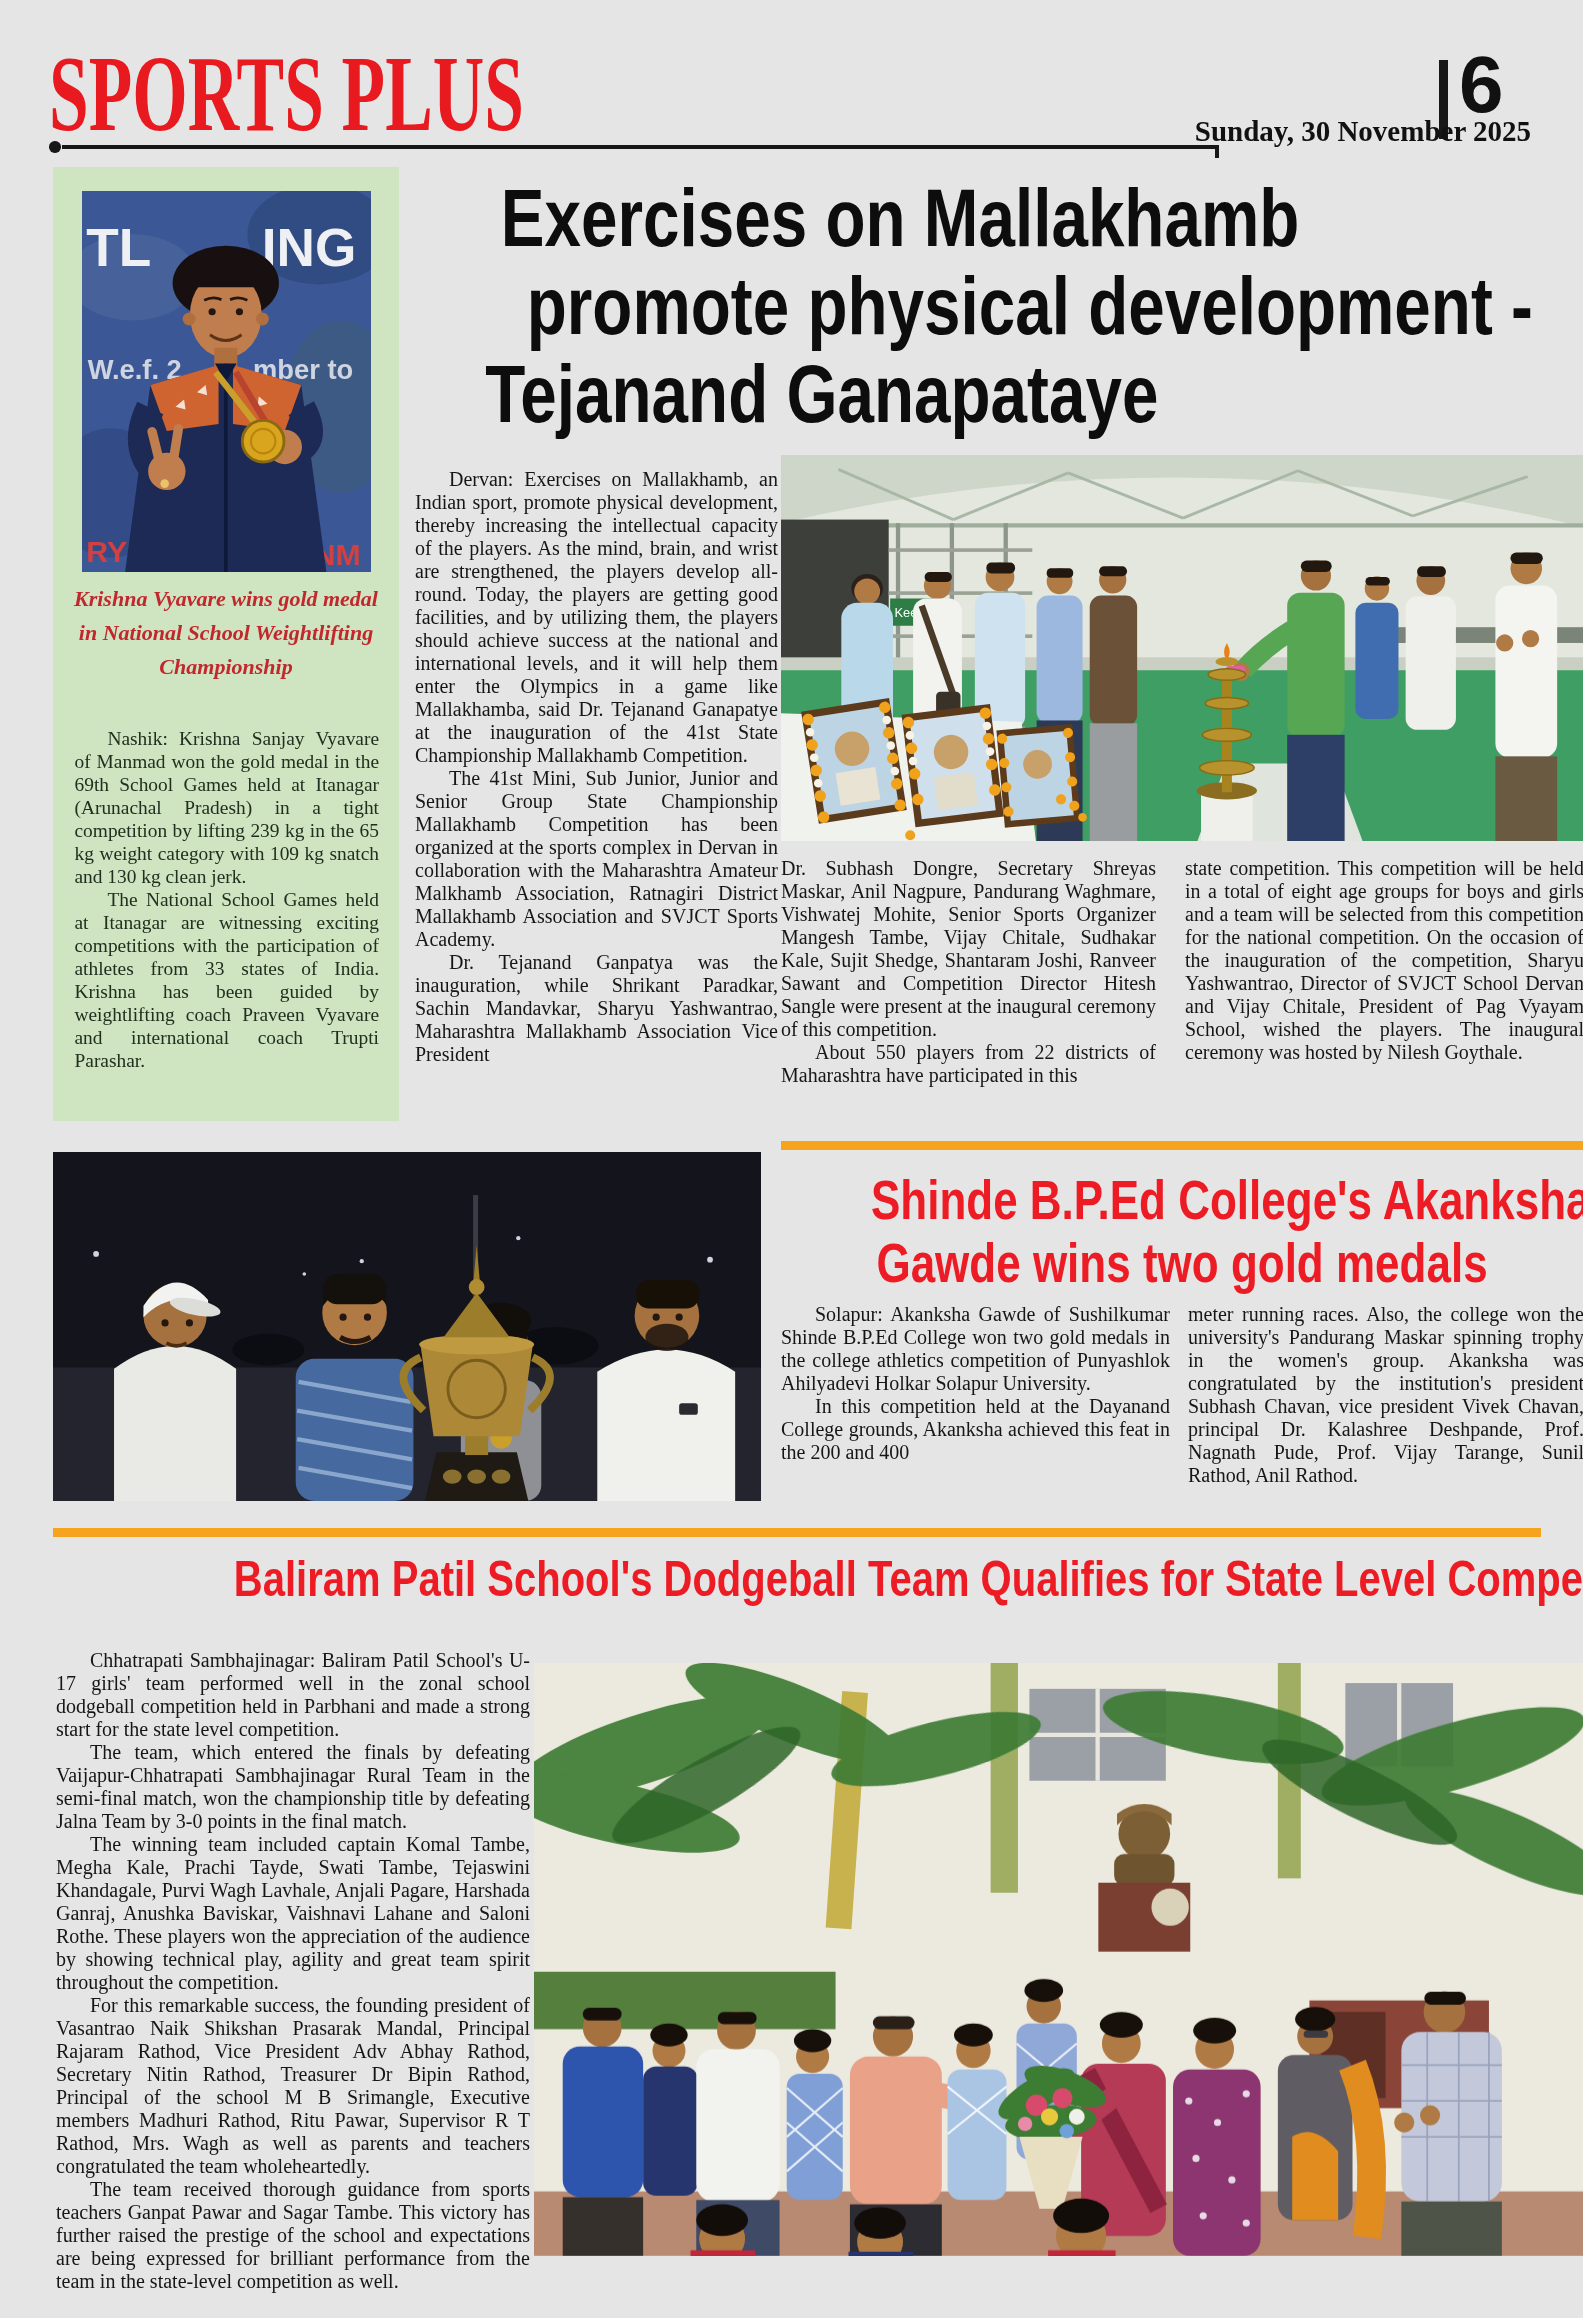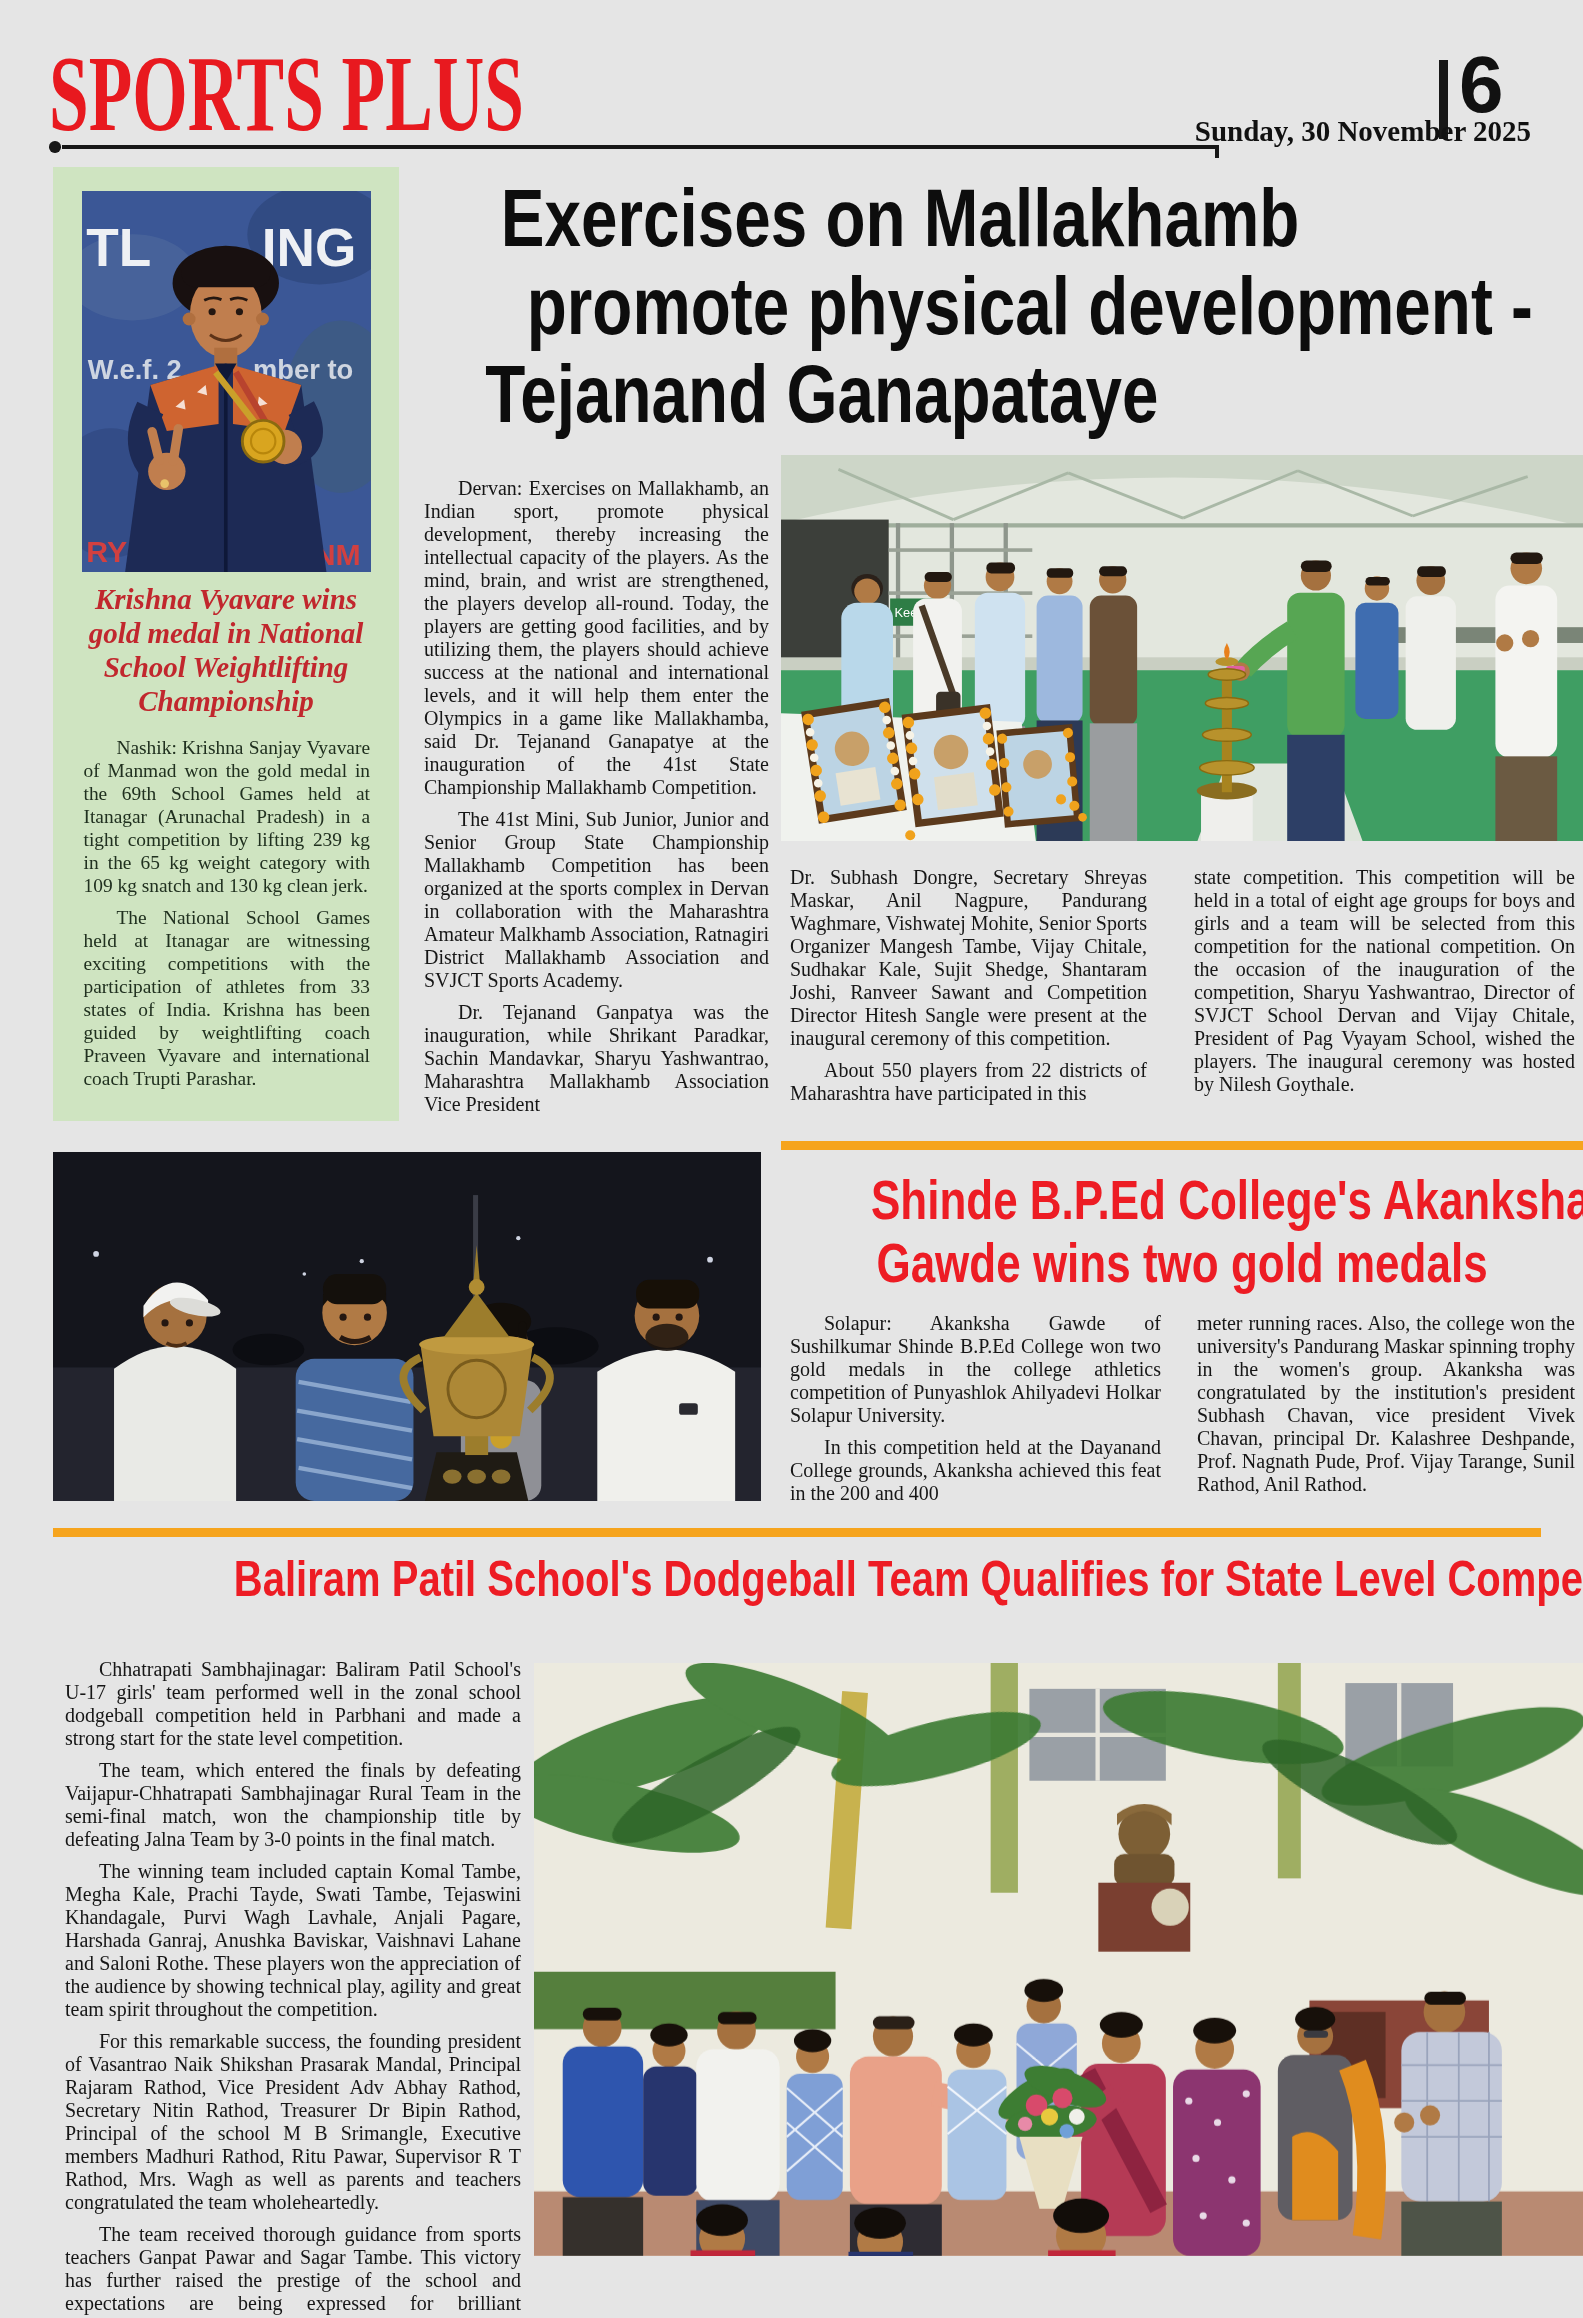--- a/index.html
+++ b/index.html
@@ -17,24 +17,24 @@
   .dateline{right:52px;top:115px;font-weight:bold;font-size:29px;color:#111;margin-left:36px;}
   .rule{left:62px;top:145px;width:1156px;height:3.6px;background:#171717;}
   .ruledot{left:49px;top:141px;width:11.5px;height:11.5px;border-radius:50%;background:#171717;}
   .ruletick{left:1215px;top:145px;width:3.6px;height:13px;background:#171717;}
 
   
   .greenbox{left:53px;top:167px;width:346px;height:954px;background:#cfe4c1;}
   .photo{position:absolute;overflow:hidden;}
   .photo svg{display:block;width:100%;height:100%;}
   .sb-head{position:absolute;left:0;right:0;top:415px;padding:0 17px;text-align:center;
-           font-weight:bold;font-style:italic;font-size:29px;line-height:34px;color:#c1272d;}
+           font-weight:bold;font-style:italic;font-size:22px;line-height:34px;color:#c1272d;}
   .sb-body{position:absolute;left:21.5px;right:20px;top:560px;font-size:19.4px;line-height:23px;
            text-align:justify;color:#20301f;}
-  p.bp{margin:9px;}
+  p.bp{margin:0;}
   .ind{text-indent:1.7em;}
 
   
   .mainhead{left:401px;top:174px;width:1183px;text-align:left;color:#0d0d0d;
             font-family:"Liberation Sans","DejaVu Sans",sans-serif;font-weight:bold;}
   .mainhead .hl{font-size:82px;line-height:88px;}
 
   
   .col{position:absolute;font-size:20px;line-height:23px;text-align:justify;color:#161616;}
   .c1{left:415px;top:468px;width:363px;}

